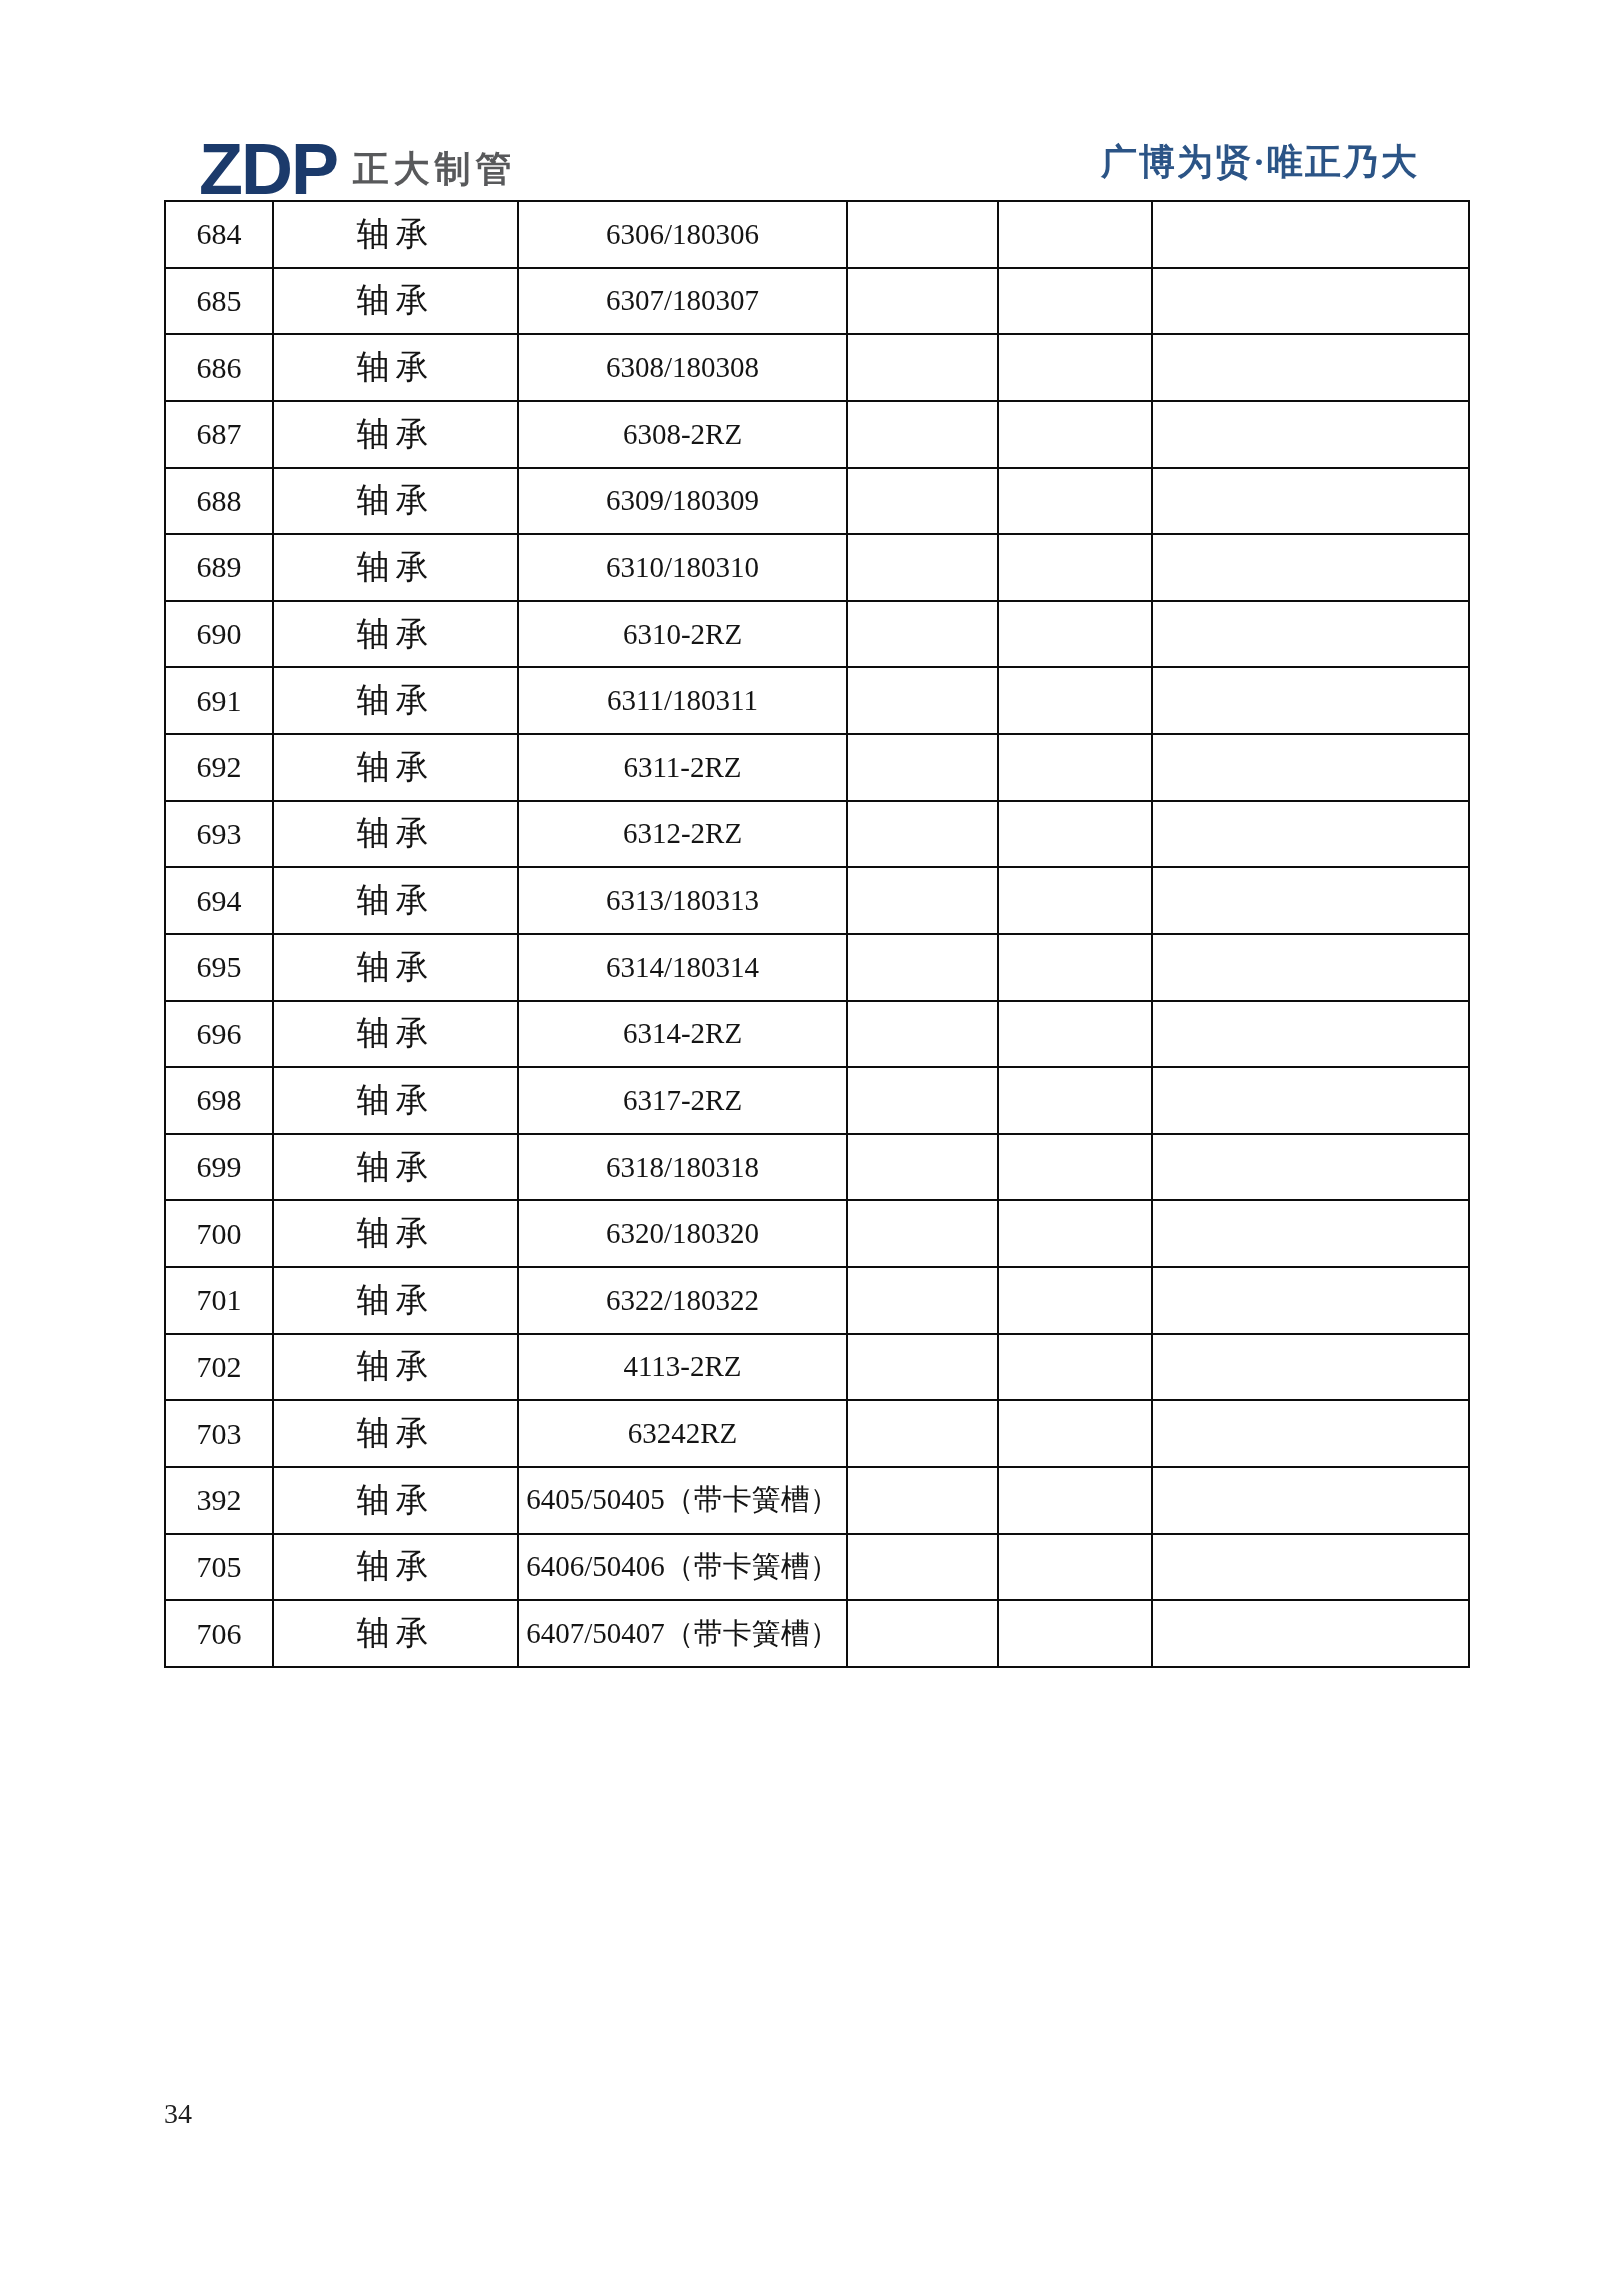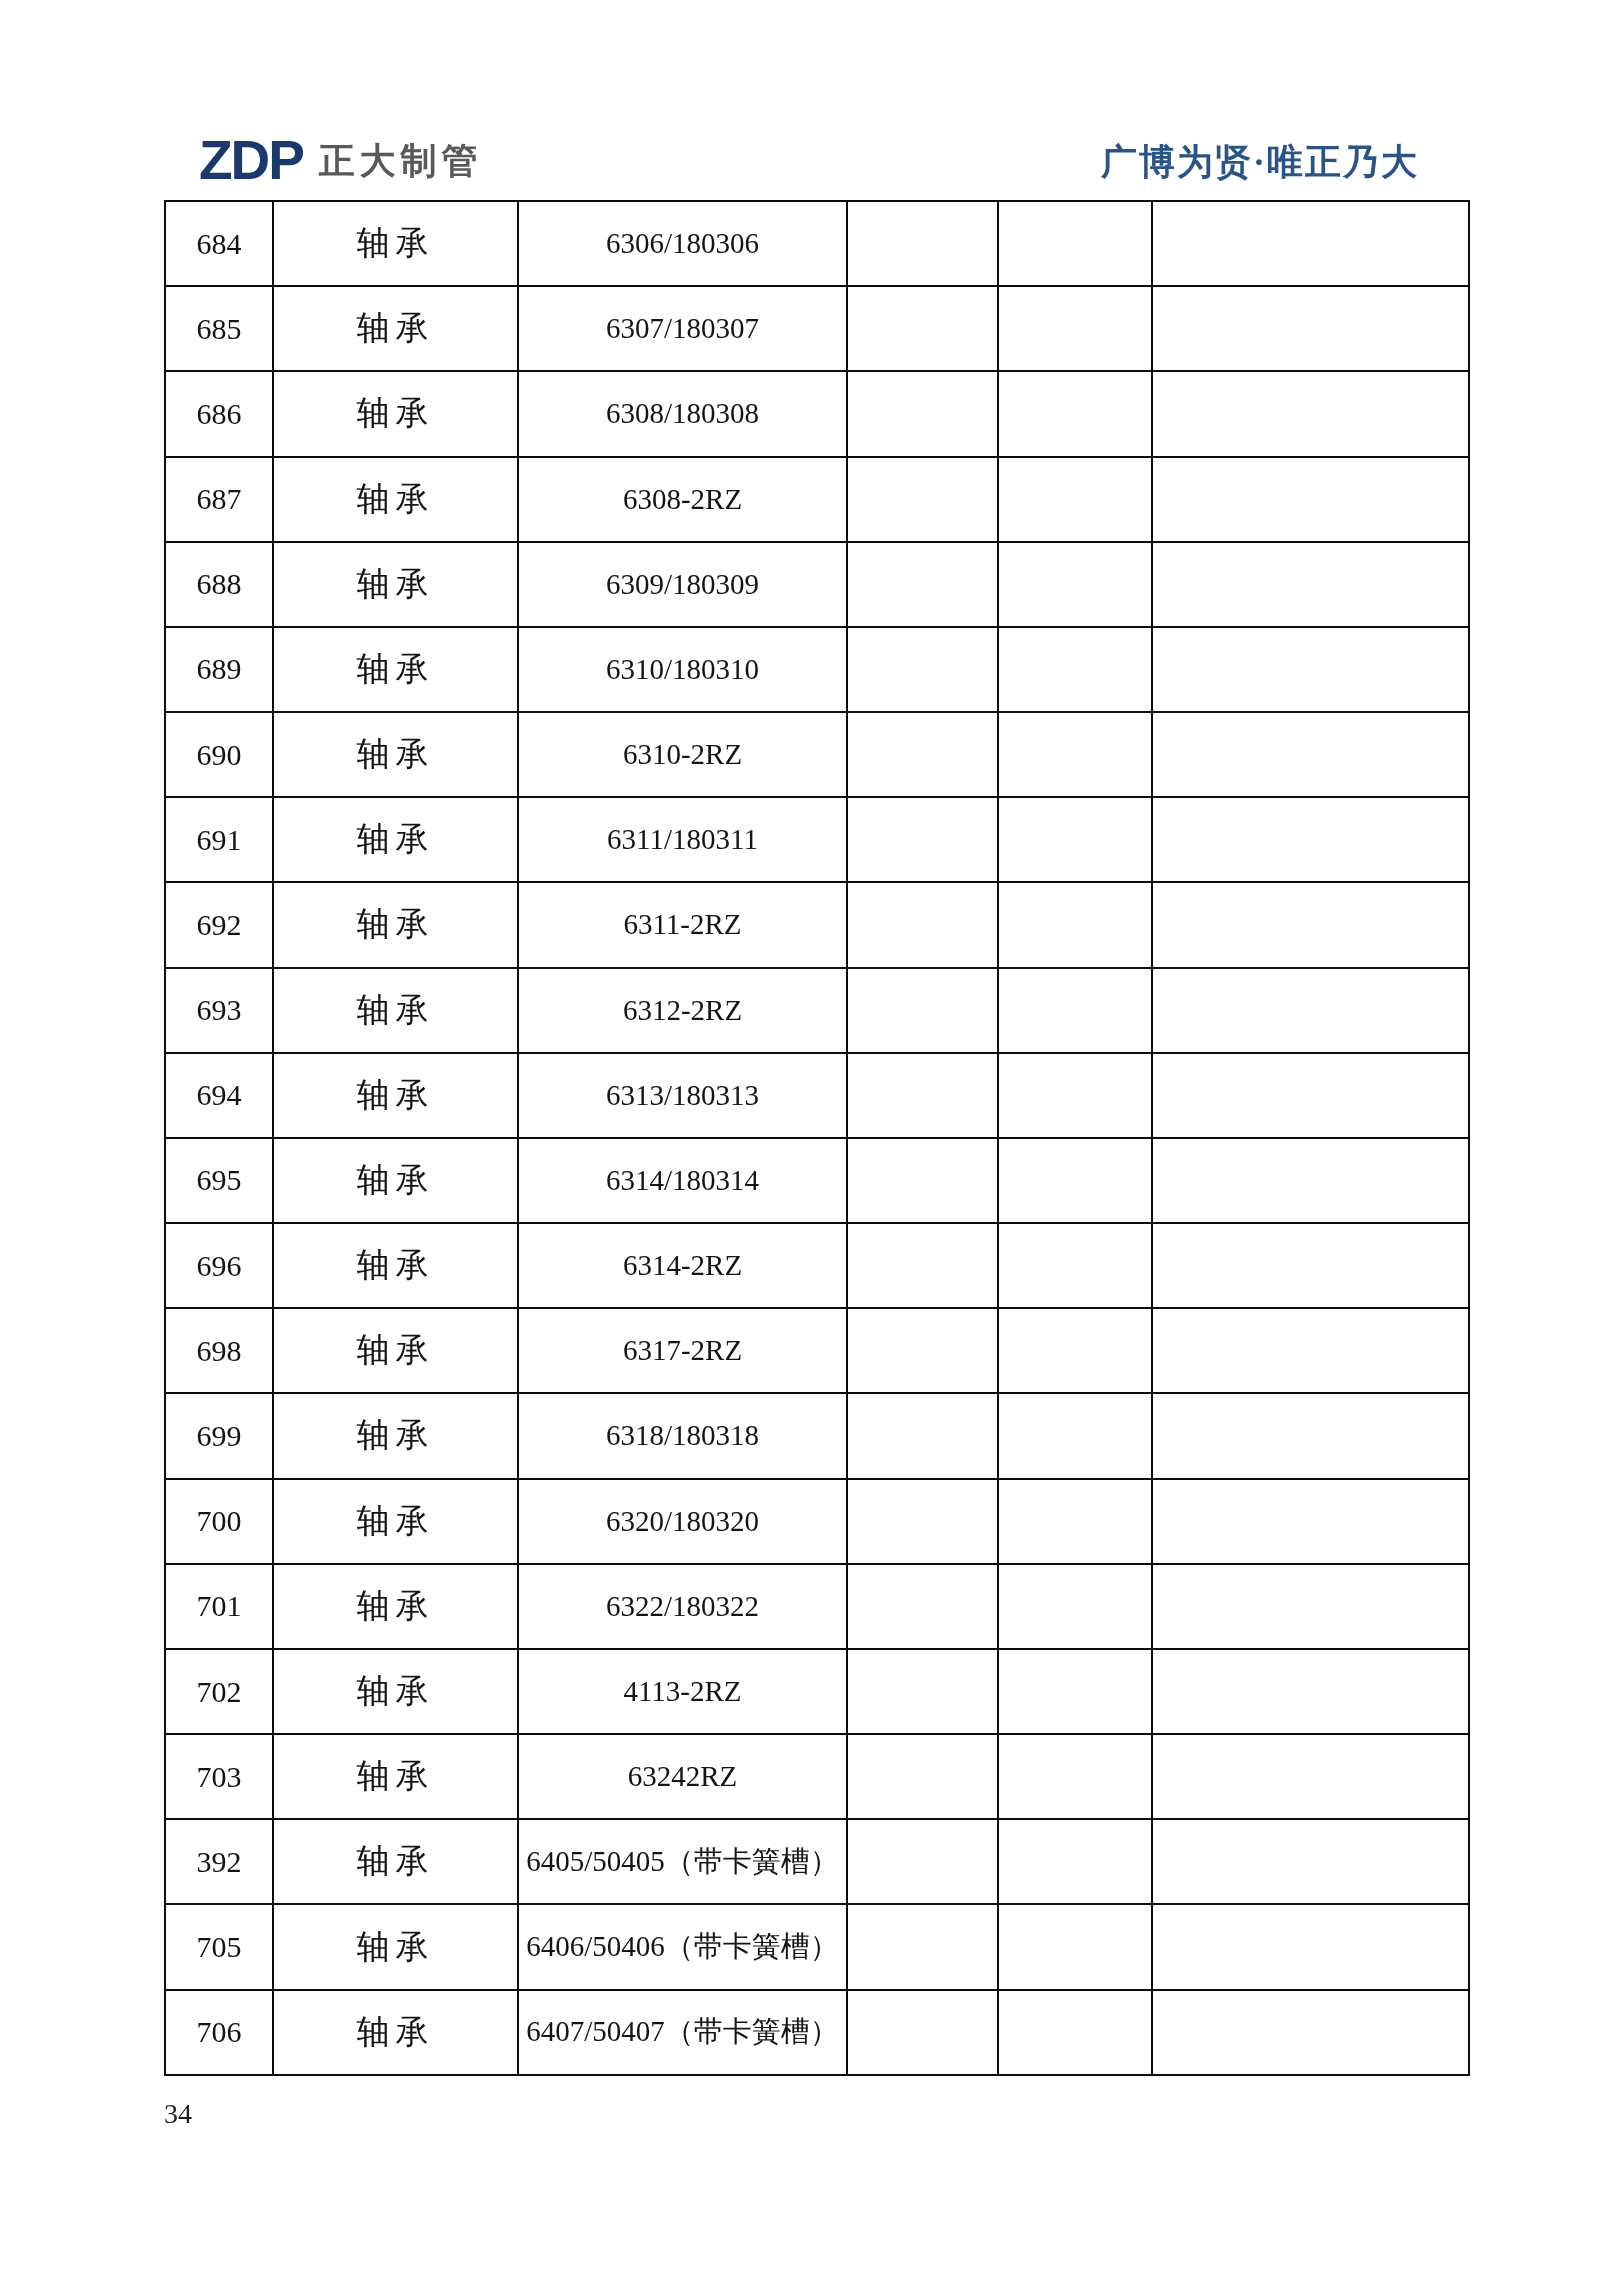--- a/index.html
+++ b/index.html
@@ -20,21 +20,21 @@
     position: absolute;
     left: 199px;
     top: 133px;
     display: flex;
     align-items: center;
     white-space: nowrap;
   }
   .logo-zdp {
     font-family: "Liberation Sans", "DejaVu Sans", sans-serif;
     font-weight: 900;
-    font-size: 55px;
+    font-size: 72px;
     line-height: 1;
     letter-spacing: -2px;
     color: var(--logo-blue, #1B3A6B);
   }
   .logo-name {
     font-family: "Liberation Sans", "DejaVu Sans", sans-serif;
     font-weight: 700;
     font-size: 36px;
     line-height: 1;
     letter-spacing: 4.9px;
@@ -53,21 +53,21 @@
     color: var(--slogan-blue, #2B5486);
     font-family: "Liberation Serif", "DejaVu Serif", serif;
   }
 
   
   .parts-table-wrap {
     position: absolute;
     left: 164px;
     top: 200px;
     width: 1304px;
-    height: 1876px;
+    height: 1468px;
   }
   table.parts-table {
     width: 100%;
     height: 100%;
     border-collapse: collapse;
     table-layout: fixed;
   }
   table.parts-table td {
     border: 2px solid #0d0d0d;
     border-top-width: 2.9px;

